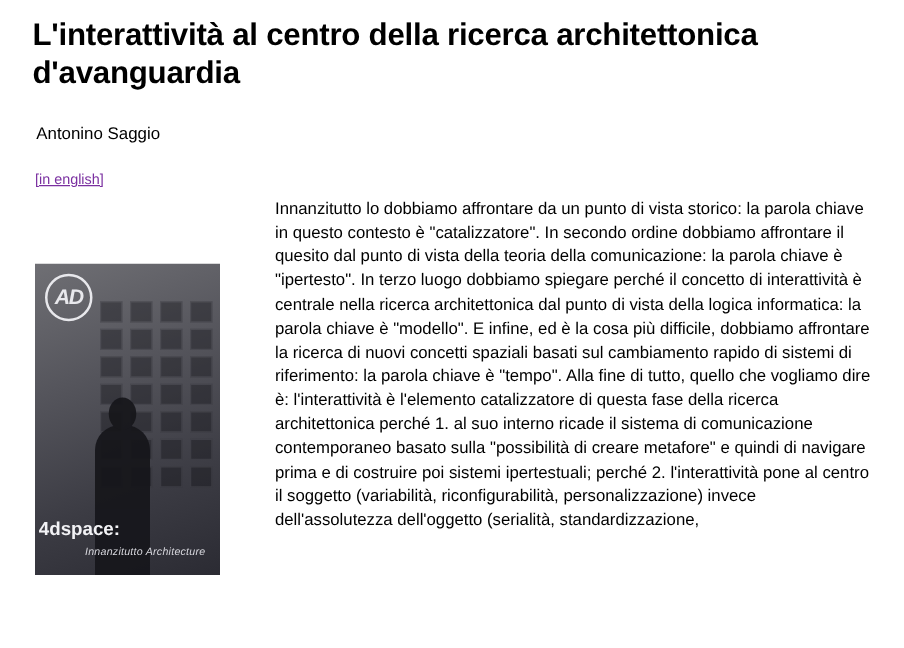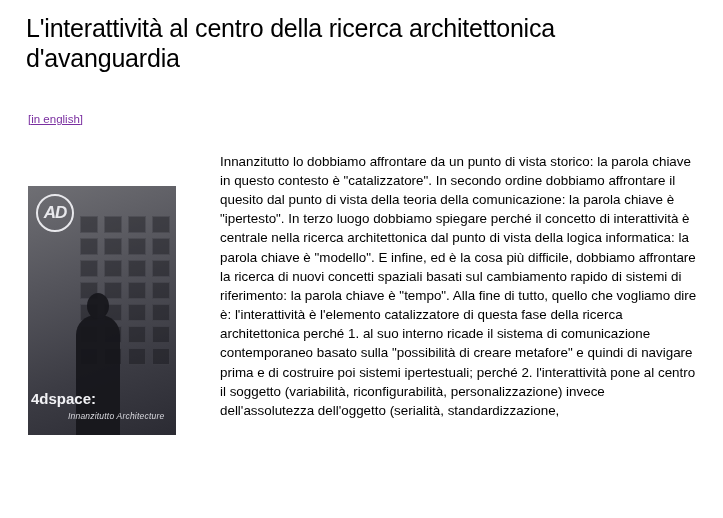--- a/index.html
+++ b/index.html
@@ -16,36 +16,36 @@
   }
   .page {
     position: relative;
     width: 723px;
     height: 518px;
     box-sizing: border-box;
     padding: 14px 22px 0 26px;
   }
   .doc-title {
     font-size: 25px;
-    font-weight: normal;
+    font-weight: bold;
     line-height: 1.18;
     letter-spacing: -0.2px;
     margin: 0 0 0 0;
     max-width: 660px;
   }
   .author {
     font-size: 13.5px;
     margin-top: 26px;
     margin-left: 3px;
     color: #000;
   }
   .body-row {
     display: flex;
-    align-items: flex-end;
-    margin-top: 36px;
+    align-items: center;
+    margin-top: 20px;
   }
   .left-col {
     width: 158px;
     flex: 0 0 158px;
     padding-left: 2px;
     box-sizing: border-box;
   }
   .english-link {
     font-size: 11.5px;
     color: #7a2fa0;
@@ -157,20 +157,21 @@
     text-align: left;
   }
 </style>
 </head>
 <body>
 
 <div class="page">
 
   <h1 class="doc-title">L'interattività al centro della ricerca architettonica d'avanguardia</h1>
 
+  <div class="author">Antonino Saggio</div>
 
   <div class="body-row">
 
     <div class="left-col">
       <a class="english-link">[in english]</a>
 
       <div class="cover-wrap">
         <div class="cover">
           <div class="cover-logo">AD</div>
           <div class="cover-grid">

